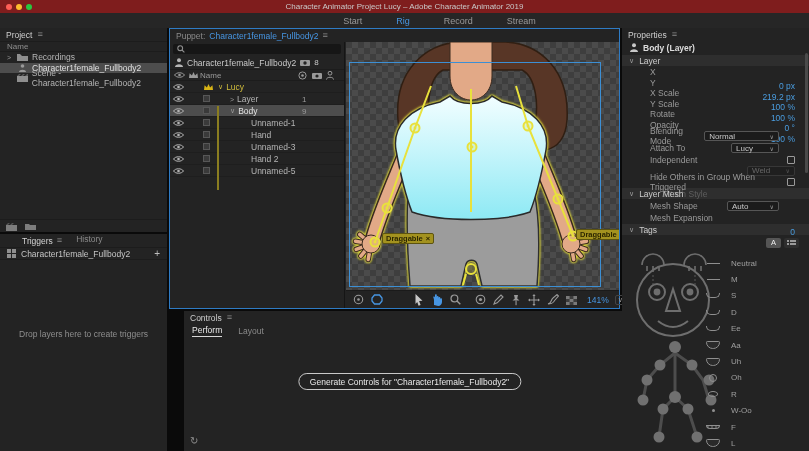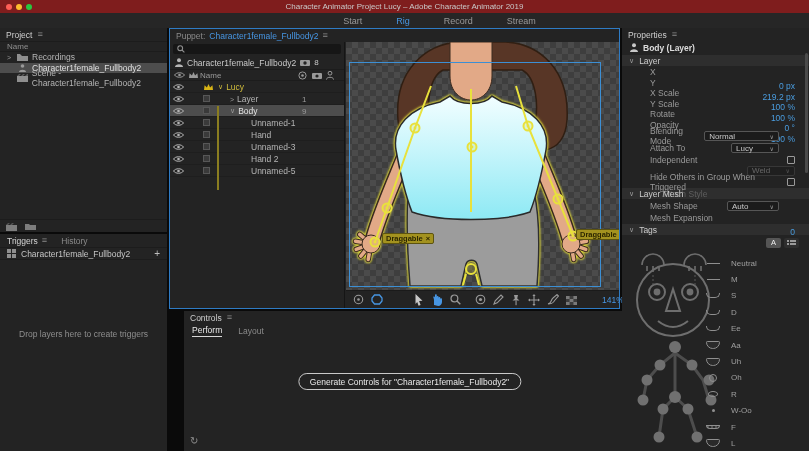--- a/index.html
+++ b/index.html
@@ -30,21 +30,21 @@
   .prow .twirl { width:6px; font-size:7px; color:#9a9a9a; }
   .pic { display:inline-block; position:relative; width:11px; height:8px; }
   .pic svg { display:none; }
   .pic[data-icon="folder-icon"] svg.i-folder { display:block; }
   .pic[data-icon="puppet-icon"] svg.i-puppet { display:block; }
   .pic[data-icon="scene-icon"] svg.i-scene { display:block; }
   #project .footer { position:absolute; bottom:0; left:0; right:0; height:13px; display:flex; gap:7px; align-items:center; padding-left:6px; background:#232323; border-top:1px solid #1c1c1c; }
 
   
   #triggers { left:0; top:234px; width:167px; height:217px; }
-  #triggers .tabs { height:13px; display:flex; gap:14px; align-items:center; padding:0 7px; font-size:8.5px; }
+  #triggers .tabs { height:13px; display:flex; gap:14px; padding:0 22px; font-size:8.5px; }
   #triggers .tabs .t1 { color:#d5d5d5; display:flex; gap:4px; align-items:center; }
   #triggers .tabs .t2 { color:#8a8a8a; }
   .trigrow { height:13px; display:flex; align-items:center; gap:5px; padding:0 7px; font-size:8.5px; border-top:1px solid #1c1c1c; border-bottom:1px solid #1c1c1c; color:#c5c5c5; }
   .trigrow .plus { margin-left:auto; color:#bdbdbd; font-size:10px; }
   #triggers .droptext { position:absolute; top:95px; width:100%; text-align:center; font-size:8.5px; color:#8f8f8f; }
 
   
   #puppetgroup { left:169px; top:28px; width:451px; height:281px; border:1px solid #2e7bc4; background:#232323; }
   #puppethead { position:absolute; left:0; top:0; right:0; height:13px; display:flex; align-items:center; gap:4px; padding:0 6px; font-size:8.5px; }
   #puppethead .bluename { color:#4796e3; }
@@ -71,21 +71,21 @@
   
   #viewport { position:absolute; left:176px; top:13px; width:273px; height:248px; background-color:#3e3e3e;
     background-image:linear-gradient(45deg,#4b4b4b 25%,transparent 25%,transparent 75%,#4b4b4b 75%),
                      linear-gradient(45deg,#4b4b4b 25%,transparent 25%,transparent 75%,#4b4b4b 75%);
     background-size:12px 12px; background-position:0 0,6px 6px; overflow:hidden; }
   #selrect { position:absolute; left:3px; top:20px; width:252px; height:225px; border:1px solid #3c8fd4; }
   .dragbadge { position:absolute; height:11px; background:#a3921f; border:1px solid #5c5310; border-radius:2px; color:#2c2600; font-size:7.5px; font-weight:bold; display:flex; align-items:center; gap:3px; padding:0 3px; white-space:nowrap; }
   #toolbar { position:absolute; left:176px; bottom:0; width:273px; height:18px; background:#232323; display:flex; align-items:center; gap:7px; padding:0 7px; border-top:1px solid #1a1a1a; }
   .tsep { width:1px; height:10px; background:#3d3d3d; }
   .tool { display:flex; align-items:center; justify-content:center; width:13px; height:13px; }
-  #zoomlvl { margin-left:auto; display:flex; align-items:flex-end; gap:21px; color:#4796e3; font-size:8.5px; }
+  #zoomlvl { margin-left:auto; display:flex; align-items:flex-end; gap:6px; color:#4796e3; font-size:8.5px; }
   #zoomlvl .chev { color:#9a9a9a; font-size:7px; border:1px solid #444; border-radius:2px; padding:0 2px; }
 
   
   #controls { left:184px; top:311px; width:451px; height:140px; }
   #controls .tabs { height:13px; display:flex; gap:16px; align-items:center; padding:0 8px; font-size:8.5px; }
   #controls .tabs .active { color:#e8e8e8; border-bottom:1.5px solid #d8d8d8; padding-bottom:1px; }
   #controls .tabs .idle { color:#8a8a8a; }
   #genbtn { position:absolute; left:50%; top:62px; transform:translateX(-50%); border:1px solid #c9c9c9; border-radius:9px; padding:2.5px 11px; font-size:8.5px; color:#e8e8e8; background:transparent; white-space:nowrap; }
   #refresh { position:absolute; left:6px; bottom:5px; color:#8f8f8f; font-size:10px; }
 

